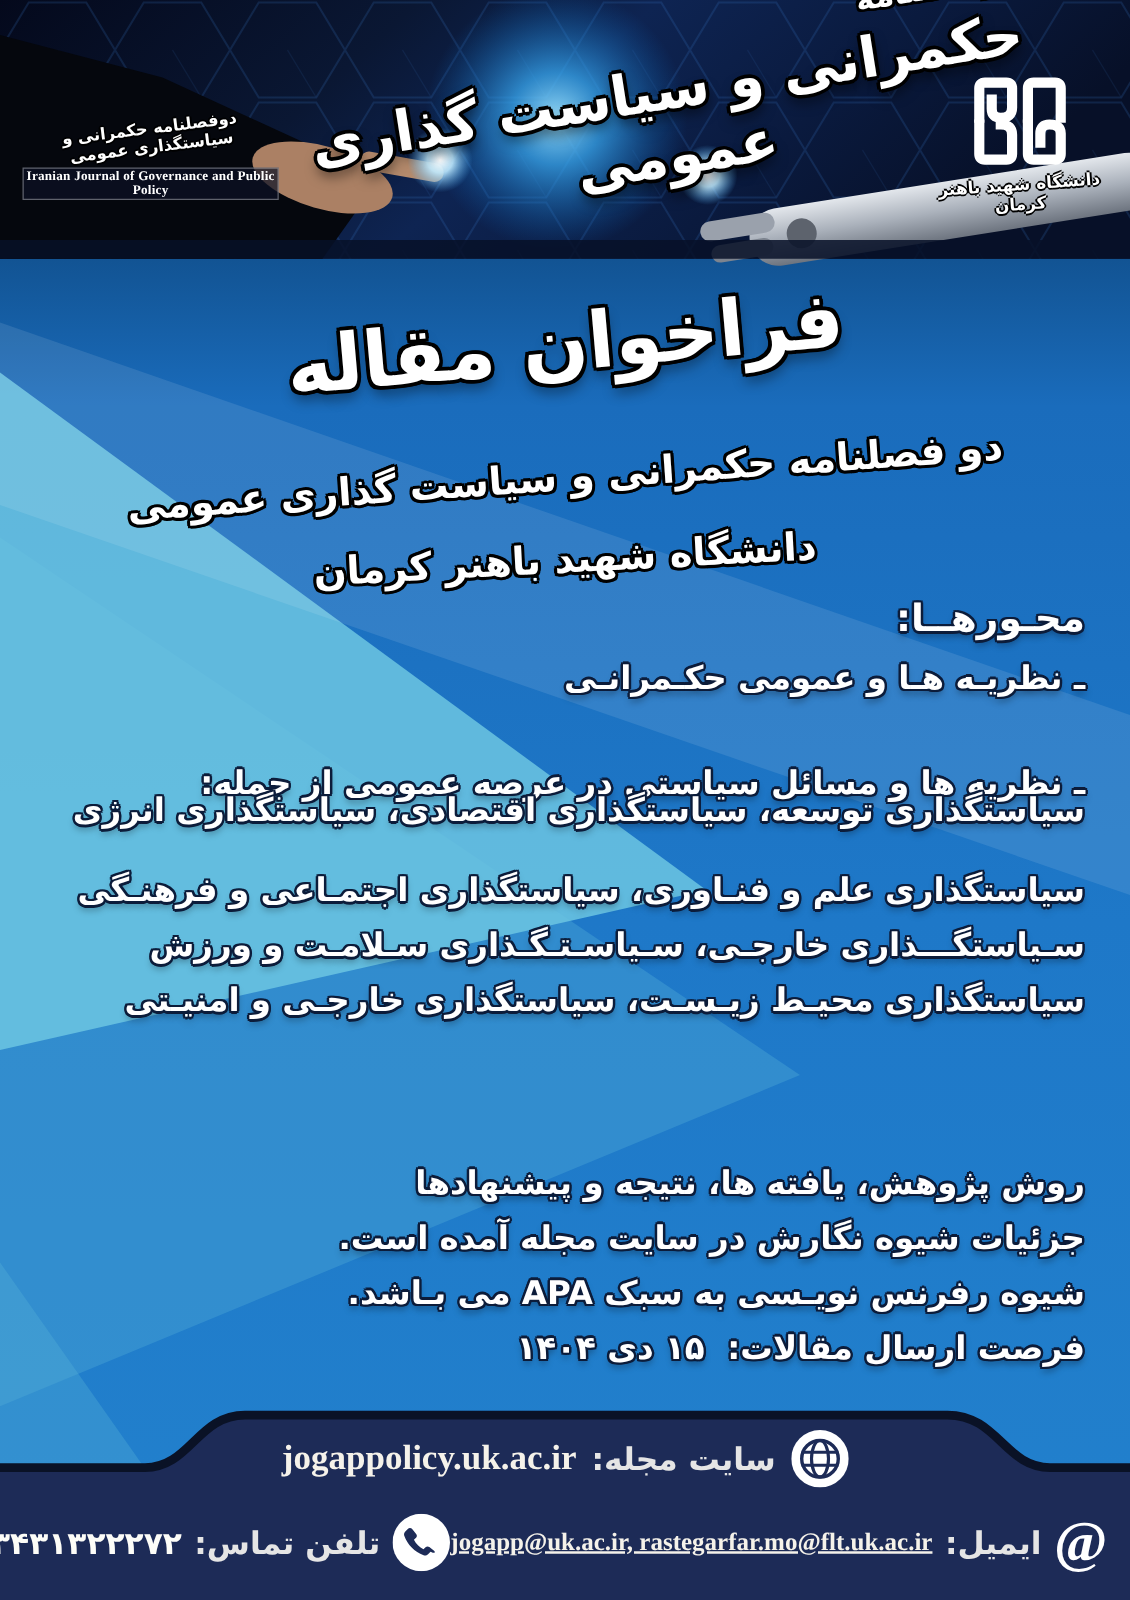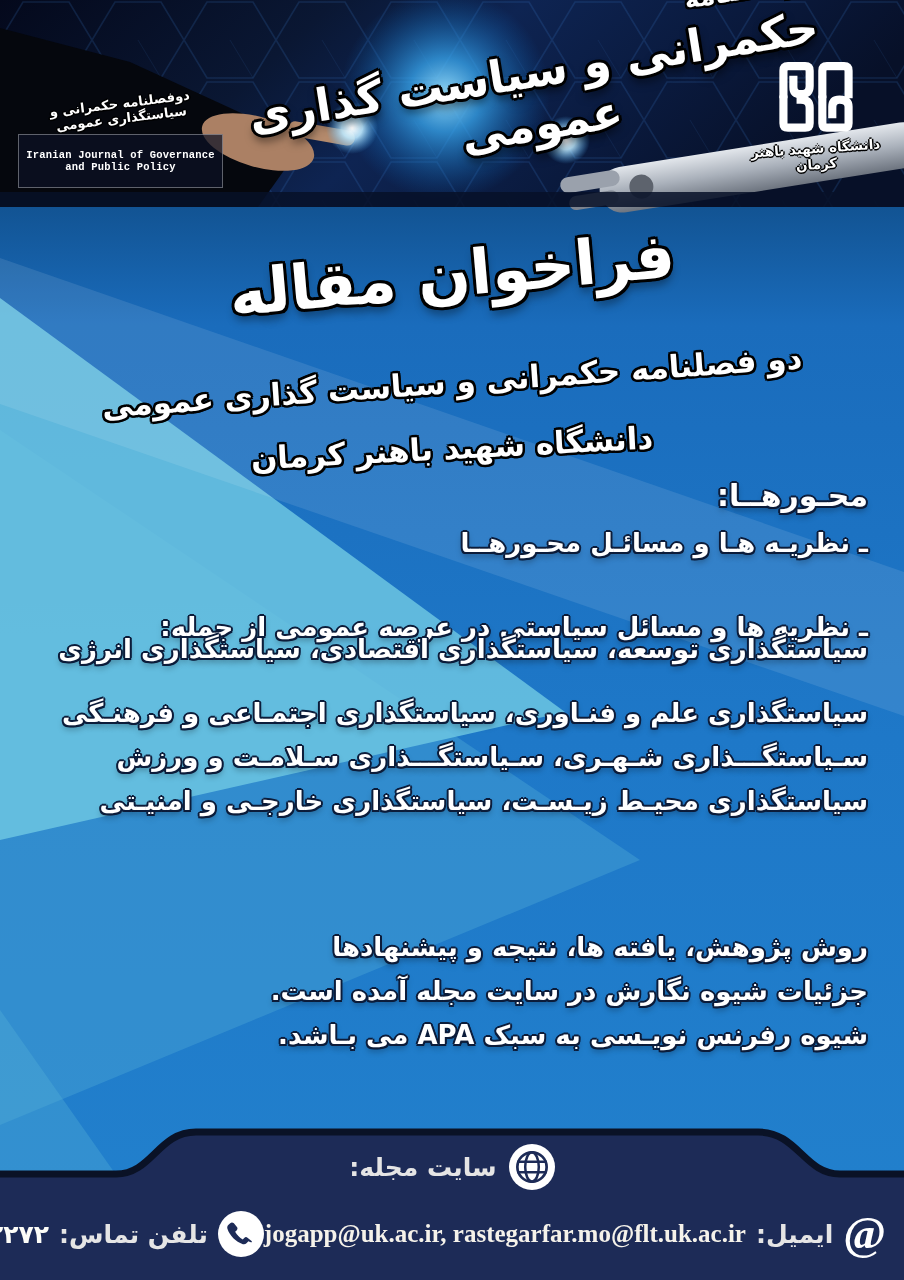--- a/index.html
+++ b/index.html
@@ -26,23 +26,23 @@
     text-shadow:3px 0 0 #000,-3px 0 0 #000,0 3px 0 #000,0 -3px 0 #000,2px 2px 0 #000,-2px -2px 0 #000,-2px 2px 0 #000,2px -2px 0 #000,0 6px 10px rgba(0,0,0,.6);
   }
   .cover{position:absolute; left:18px; top:96px; width:205px; direction:rtl;}
   .cover-fa{
     color:#fff; font-size:13px; font-weight:bold; text-align:center;
     transform:rotate(-7deg);
     text-shadow:1.5px 0 0 #000,-1.5px 0 0 #000,0 1.5px 0 #000,0 -1.5px 0 #000,1px 1px 0 #000,-1px -1px 0 #000;
   }
   .cover-en{
     margin-top:8px; direction:ltr; text-align:center;
-    font-family:Liberation Mono, monospace; font-weight:bold; font-size:10.5px;
+    font-family:Liberation Serif, serif; font-weight:bold; font-size:10.5px;
     color:#fff; background:rgba(12,18,38,.72); border:1px solid rgba(255,255,255,.35);
-    padding:14px 2px; letter-spacing:.2px;
+    padding:1px 2px; letter-spacing:.2px;
   }
   .uni{position:absolute; right:12px; top:58px; width:152px; text-align:center;}
   .uni-name{
     margin-top:6px; color:#fff; font-size:13.5px; font-weight:bold; direction:rtl;
     transform:rotate(-4deg);
     text-shadow:1.5px 0 0 #000,-1.5px 0 0 #000,0 1.5px 0 #000,0 -1.5px 0 #000;
   }
 
   
   .content{position:absolute; inset:0; z-index:2;}
@@ -81,21 +81,21 @@
     display:flex; justify-content:space-between; align-items:center;
     padding:0 18px 0 14px; box-sizing:border-box; direction:rtl;
   }
   .f-cluster{display:flex; align-items:center; gap:10px; direction:rtl;}
   .f-label{color:#e5e5e5; font-weight:bold; font-size:25px; white-space:nowrap;}
   .f-latin{
     direction:ltr; font-family:"Liberation Serif", serif; font-weight:bold;
     color:#f5f2ea; white-space:nowrap;
   }
   .f-url{font-size:28px;}
-  .f-mail{font-size:25px;}
+  .f-mail{font-size:20px;text-decoration:underline;}
   .f-phone{color:#fdfdf8; font-weight:bold; font-size:25px; white-space:nowrap;}
   .at-glyph{
     font-family:"Liberation Serif", serif; font-weight:bold; font-size:46px;
     color:#fff; line-height:44px;
   }
   .icon-circ{display:block;}
 </style>
 </head>
 <body>
 
@@ -195,43 +195,47 @@
     </div>
   </header>
 
   <main class="content">
 
     <div class="hero-line hero-headline ol">فراخوان مقاله</div>
     <div class="hero-line hero-sub1">دو فصلنامه حکمرانی و سیاست گذاری عمومی</div>
     <div class="hero-line hero-sub2">دانشگاه شهید باهنر کرمان</div>
 
     <div class="l l-head ol" style="top:478px">محـورهــا:</div>
-    <div class="l ol" style="top:528px">ـ نظریـه هـا و مسائـل محـورهــا</div>
+    <div class="l ol" style="top:528px">ـ نظریـه هـا و عمومی حکـمرانـی</div>
     <div class="l ol" style="top:612px">ـ نظریه ها و مسائل سیاستی در عرصه عمومی از جمله:</div>
     <div class="l ol" style="top:634px">سیاستگذاری توسعه، سیاستگذاری اقتصادی، سیاستگذاری انرژی</div>
     <div class="l ol" style="top:698px">سیاستگذاری علم و فنـاوری، سیاستگذاری اجتمـاعی و فرهنـگی</div>
-    <div class="l ol" style="top:742px">سـیاستگـــذاری شـهـری، سـیاستگـــذاری سـلامـت و ورزش</div>
+    <div class="l ol" style="top:742px">سـیاستگـــذاری خارجـی، سـیاسـتـگـذاری سـلامـت و ورزش</div>
     <div class="l ol" style="top:786px">سیاستگذاری محیـط زیـسـت، سیاستگذاری خارجـی و امنیـتی</div>
 
     <div class="l ol" style="top:932px">روش پژوهش، یافته ها، نتیجه و پیشنهادها</div>
     <div class="l ol" style="top:1020px">شیوه رفرنس نویـسی به سبک APA می بـاشد.</div>
     <div class="l ol" style="top:976px">جزئیات شیوه نگارش در سایت مجله آمده است.</div>
+    <div class="l ol" style="top:1064px">
+      <span>فرصت ارسال مقالات:</span>&nbsp;&nbsp;<span>۱۵ دی ۱۴۰۴</span>
+    </div>
   </main>
 
   <footer class="footer">
 
     <div class="f-row1">
       <svg class="icon-circ" width="46" height="46" viewBox="0 0 44 44">
         <circle cx="22" cy="22" r="22" fill="#ffffff"></circle>
         <circle cx="22" cy="22" r="14" fill="none" stroke="#1d2b57" stroke-width="2.6"></circle>
         <ellipse cx="22" cy="22" rx="6.5" ry="14" fill="none" stroke="#1d2b57" stroke-width="2.4"></ellipse>
         <line x1="8" y1="17" x2="36" y2="17" stroke="#1d2b57" stroke-width="2.4"></line>
         <line x1="8" y1="27" x2="36" y2="27" stroke="#1d2b57" stroke-width="2.4"></line>
       </svg>
       <span class="f-label">سایت مجله:</span>
+      <span class="f-latin f-url">jogappolicy.uk.ac.ir</span>
     </div>
 
     <div class="f-row2">
       <div class="f-cluster">
         <span class="at-glyph">@</span>
         <span class="f-label">ایمیل:</span>
         <span class="f-latin f-mail">jogapp@uk.ac.ir, rastegarfar.mo@flt.uk.ac.ir</span>
       </div>
 
       <div class="f-cluster">

